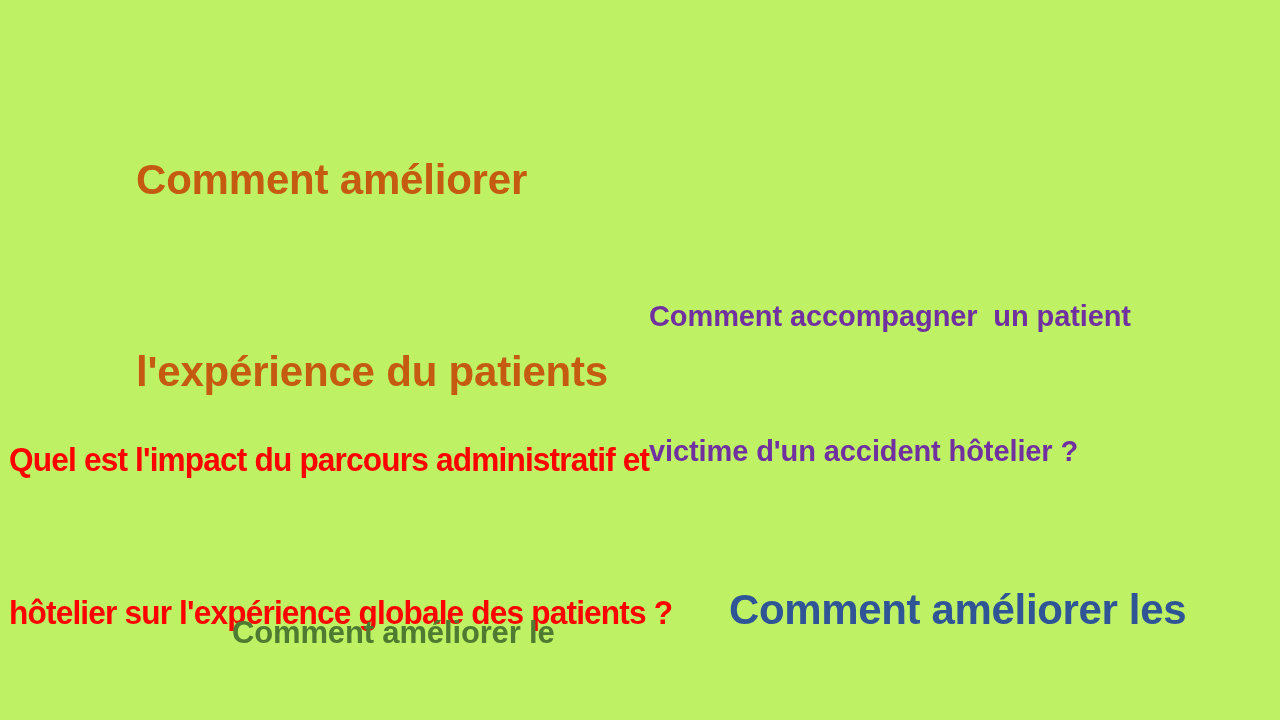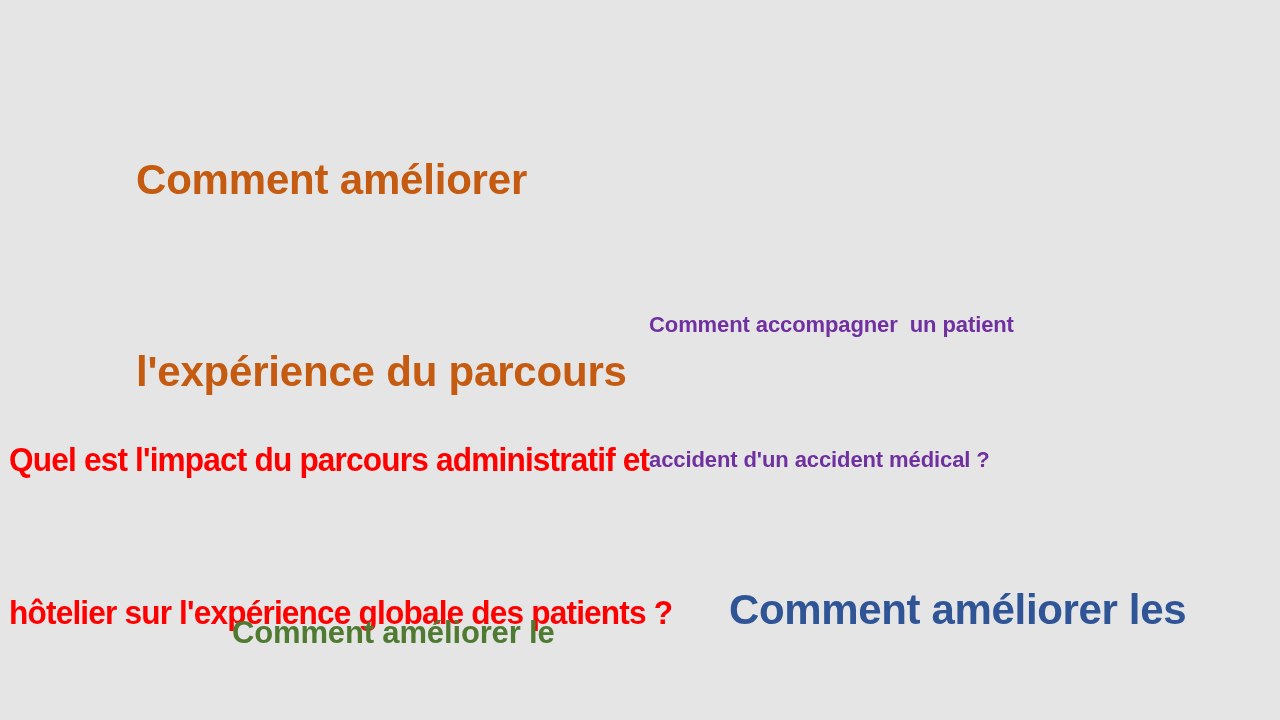--- a/index.html
+++ b/index.html
@@ -37,22 +37,22 @@
     top: 20px;
     font-size: 42px;
     line-height: 64px;
     letter-spacing: -0.2px;
     color: #C55A11;
   }
 
   
   #q-accident-medical {
     left: 649px;
-    top: 212px;
-    font-size: 22px;
+    top: 204px;
+    font-size: 29px;
     line-height: 45px;
     letter-spacing: -0.1px;
     color: #7030A0;
   }
 
   
   #q-parcours-administratif {
     left: 9px;
     top: 332px;
     font-size: 34px;
@@ -79,30 +79,30 @@
     top: 450px;
     font-size: 42px;
     line-height: 64px;
     letter-spacing: -0.35px;
     color: #2F5597;
   }
 </style>
 </head>
 <body style="background: rgb(255, 255, 255);">
 
-<div id="slide" style="background: #e5e5e5;">
+<div id="slide" style="background: #bef264;">
 
   <div class="textblock" id="q-teleconsultation" style="color: rgb(197, 90, 17);">
     <span class="line">Comment améliorer</span>
-    <span class="line">l'expérience du parcours</span>
+    <span class="line">l'expérience du patients</span>
   </div>
 
   <div class="textblock" id="q-accident-medical" style="color: rgb(112, 48, 160);">
     <span class="line">Comment accompagner  un patient</span>
-    <span class="line">accident d'un accident médical ?</span>
+    <span class="line">victime d'un accident hôtelier ?</span>
   </div>
 
   <div class="textblock" id="q-parcours-administratif" style="color: rgb(255, 0, 0);">
     <span class="line">Quel est l'impact du parcours administratif et</span>
     <span class="line">hôtelier sur l'expérience globale des patients ?</span>
   </div>
 
   <div class="textblock" id="q-imagerie" style="color: rgb(78, 123, 49);">
     <span class="line">Comment améliorer le</span>
     

